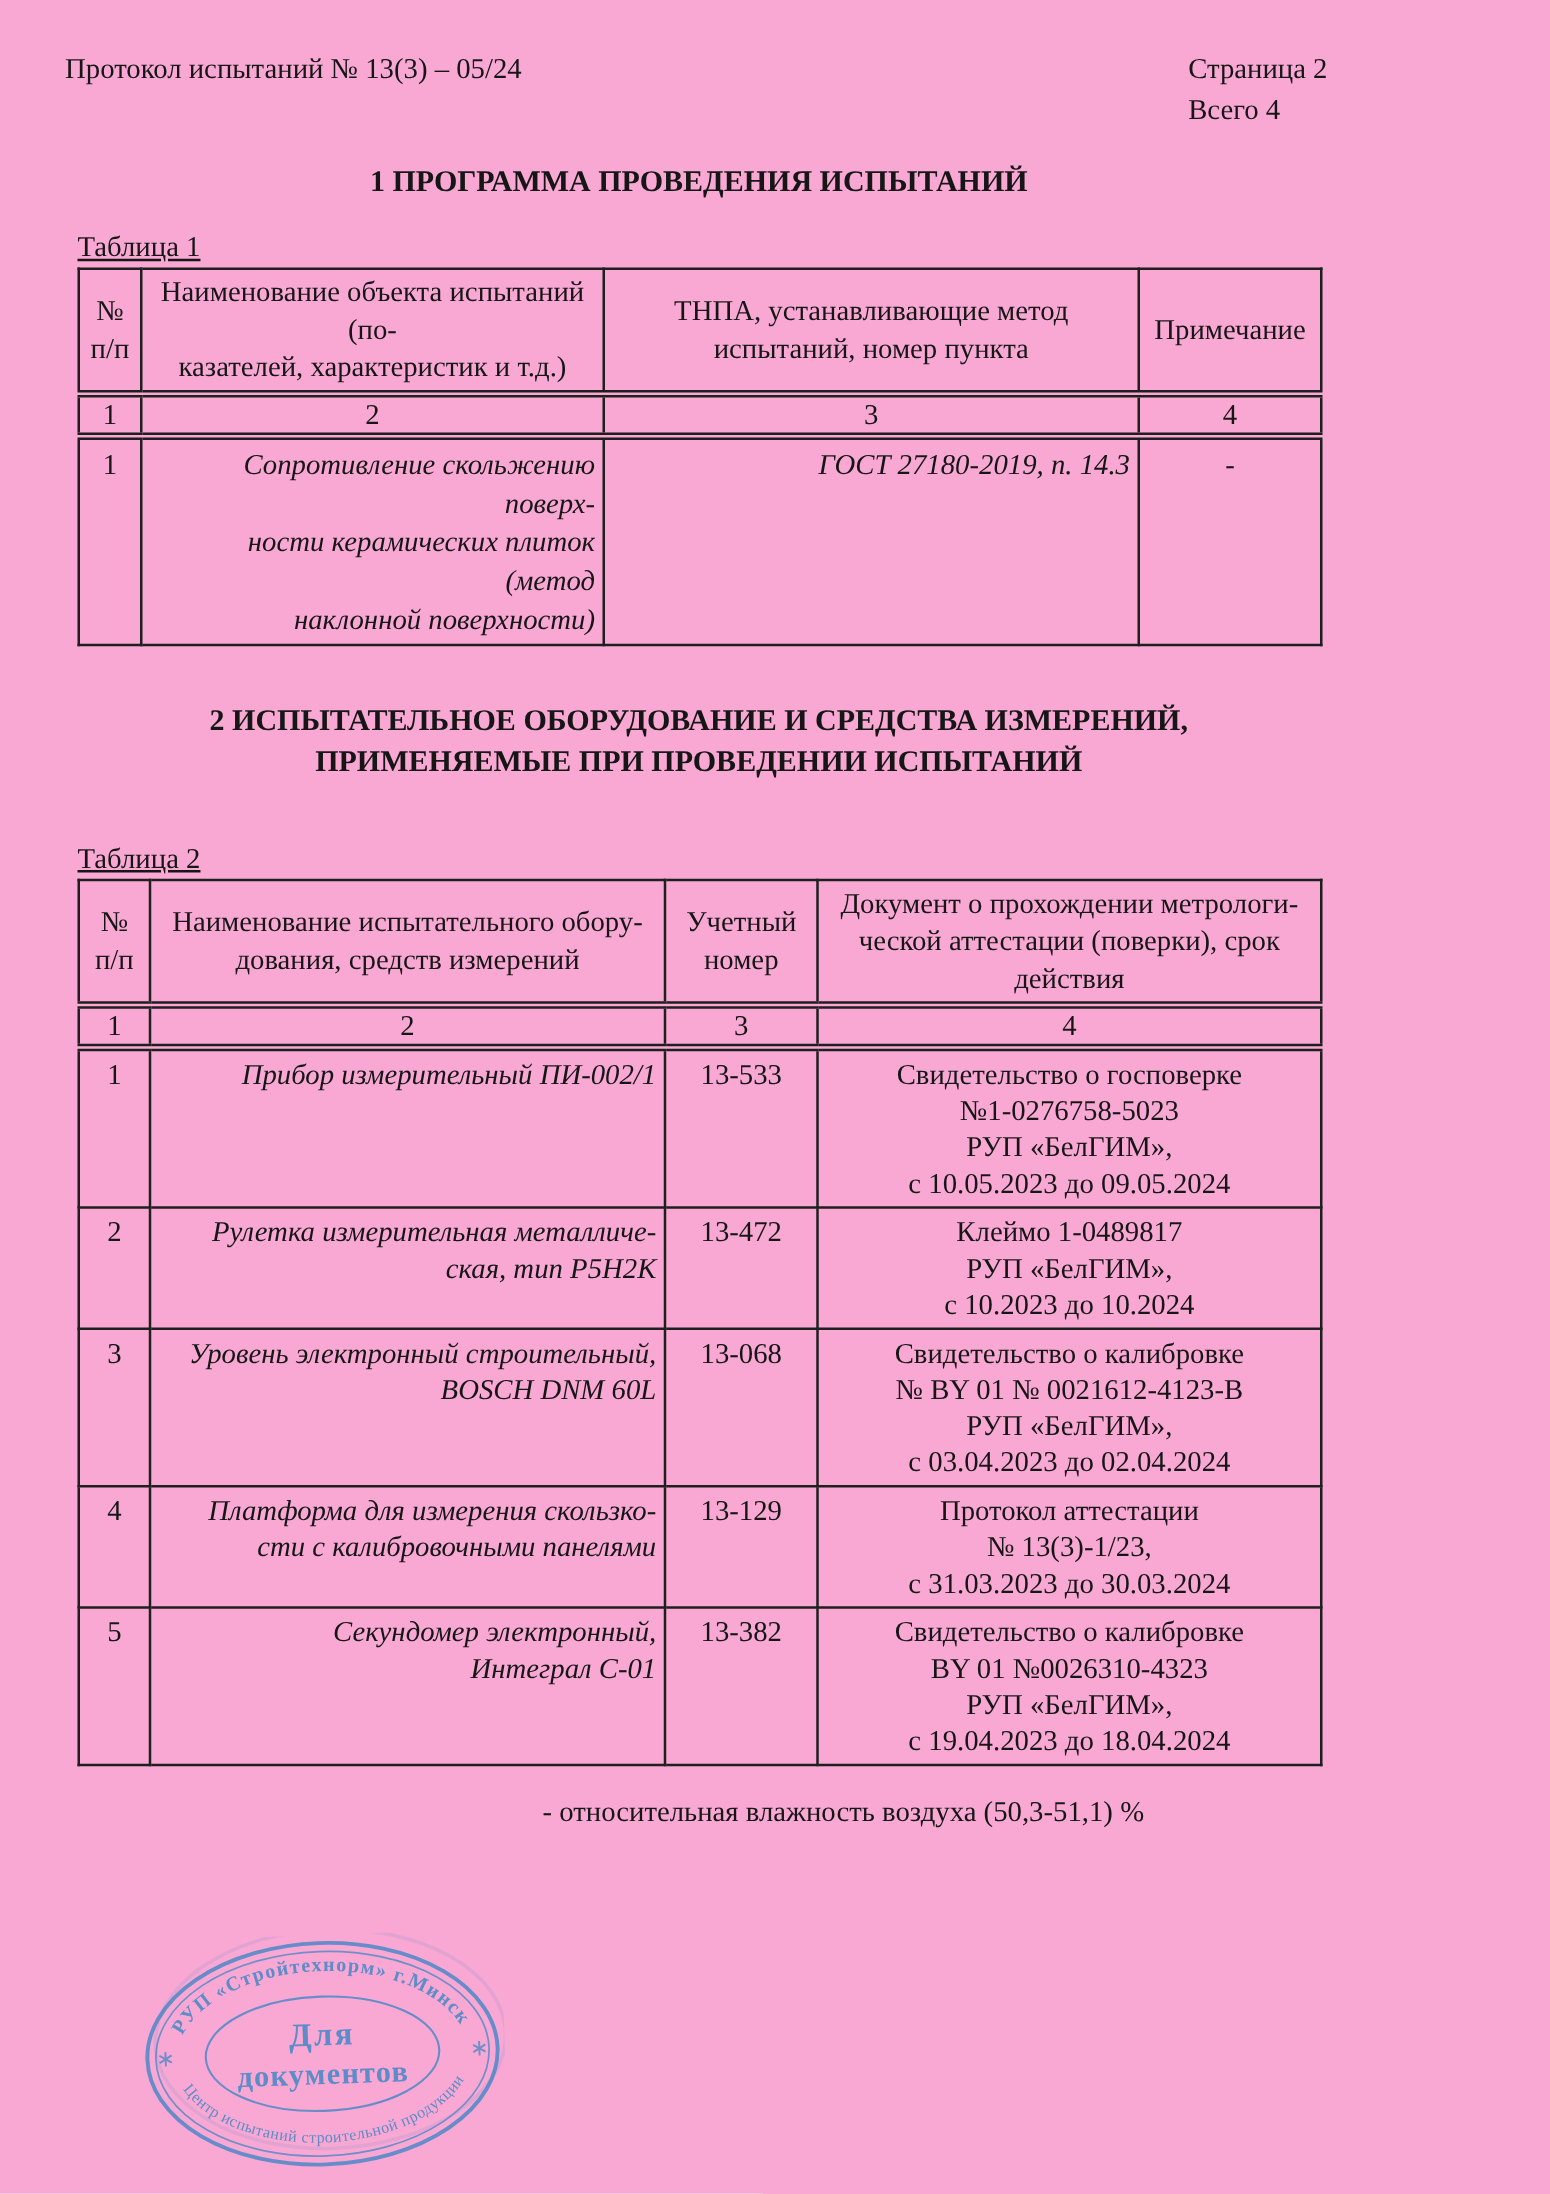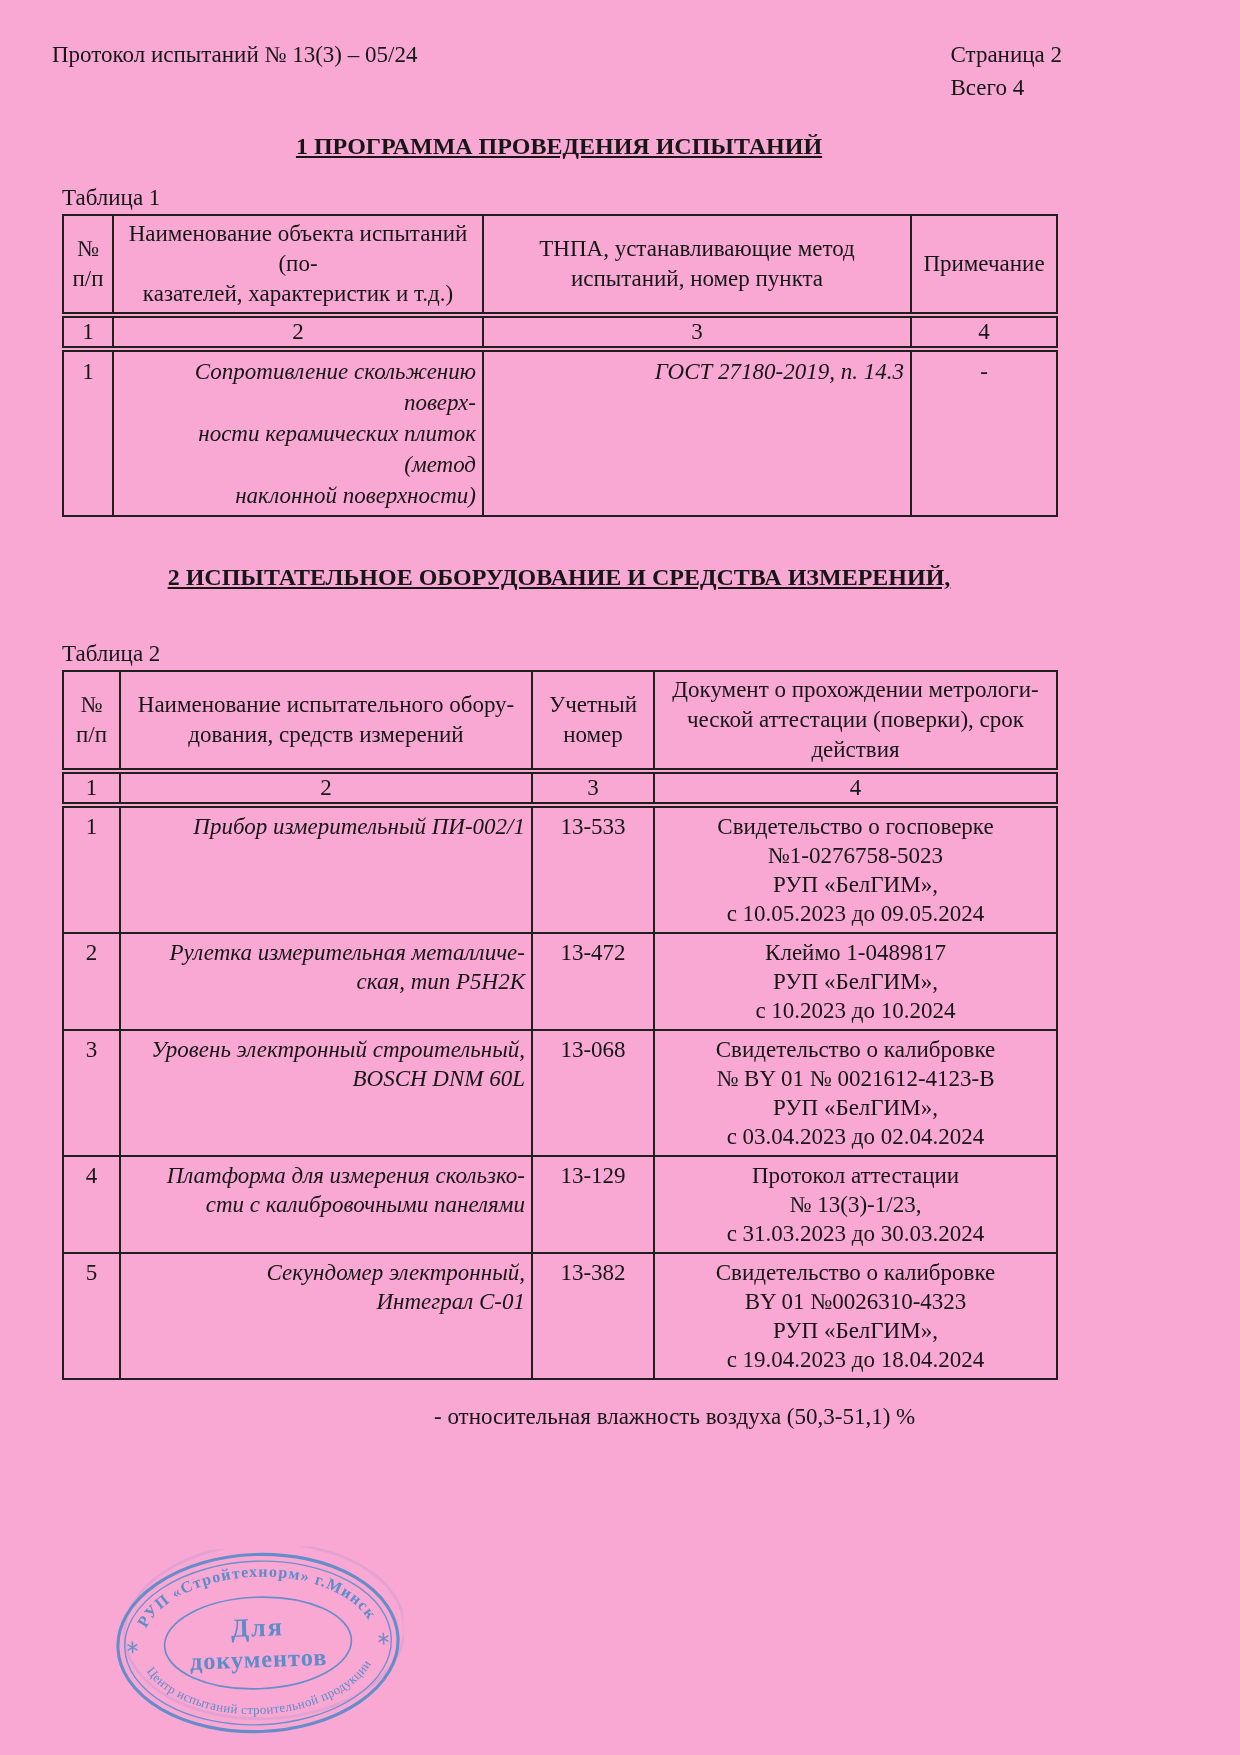--- a/index.html
+++ b/index.html
@@ -12,24 +12,24 @@
     box-sizing:border-box;
     padding:38px 0 0 62px;
     overflow:hidden;
   }
   .content{width:994px;}
   
   .doc-header{display:flex;justify-content:space-between;width:1010px;margin-left:-10px;}
   .doc-header .lft div, .doc-header .rgt div{font-size:23px;line-height:33px;}
   .doc-header .rgt{text-align:left;}
   
-  .sec-title{font-size:24px;font-weight:bold;text-align:center;line-height:33px;text-decoration:underline;}
+  .sec-title{font-size:24px;font-weight:bold;text-align:center;line-height:33px;}
   .sec-title.s1{margin:26px 0 0 0;}
   .sec-title.s2{margin:44px 0 0 0;}
-  .tbl-label{font-size:23px;margin:22px 0 3px 0;}
+  .tbl-label{font-size:23px;margin:22px 0 3px 0;text-decoration:underline;}
   .tbl-label.l2{margin-top:47px;}
   
   table{border-collapse:collapse;table-layout:fixed;width:994px;background:transparent;}
   table, th, td{border:2px solid #1f1f1f;}
   th{font-size:23px;font-weight:normal;text-align:center;vertical-align:middle;
      padding:3px 4px;line-height:30px;white-space:pre-line;}
   tr.hdr th{border-bottom:6px double #1f1f1f;}
   tr.num td{border-bottom:6px double #1f1f1f;text-align:center;font-size:23px;
      line-height:26px;padding:1px 2px;}
   td{font-size:23px;vertical-align:top;padding:4px 6px;line-height:31px;white-space:pre-line;}
@@ -93,20 +93,21 @@
 ности керамических плиток (метод
 наклонной поверхности)</td>
           <td class="l">ГОСТ 27180-2019, п. 14.3</td>
           <td class="c">-</td>
         </tr>
       </tbody>
     </table>
 
     <div class="sec-title s2">
       <div>2 ИСПЫТАТЕЛЬНОЕ ОБОРУДОВАНИЕ И СРЕДСТВА ИЗМЕРЕНИЙ,</div>
+      <div>ПРИМЕНЯЕМЫЕ ПРИ ПРОВЕДЕНИИ ИСПЫТАНИЙ</div>
     </div>
 
     <div class="tbl-label l2">Таблица 2</div>
 
     <table class="t2">
       <colgroup>
         <col style="width:57px">
           <col style="width:412px">
           <col style="width:122px">
           <col style="width:403px">

